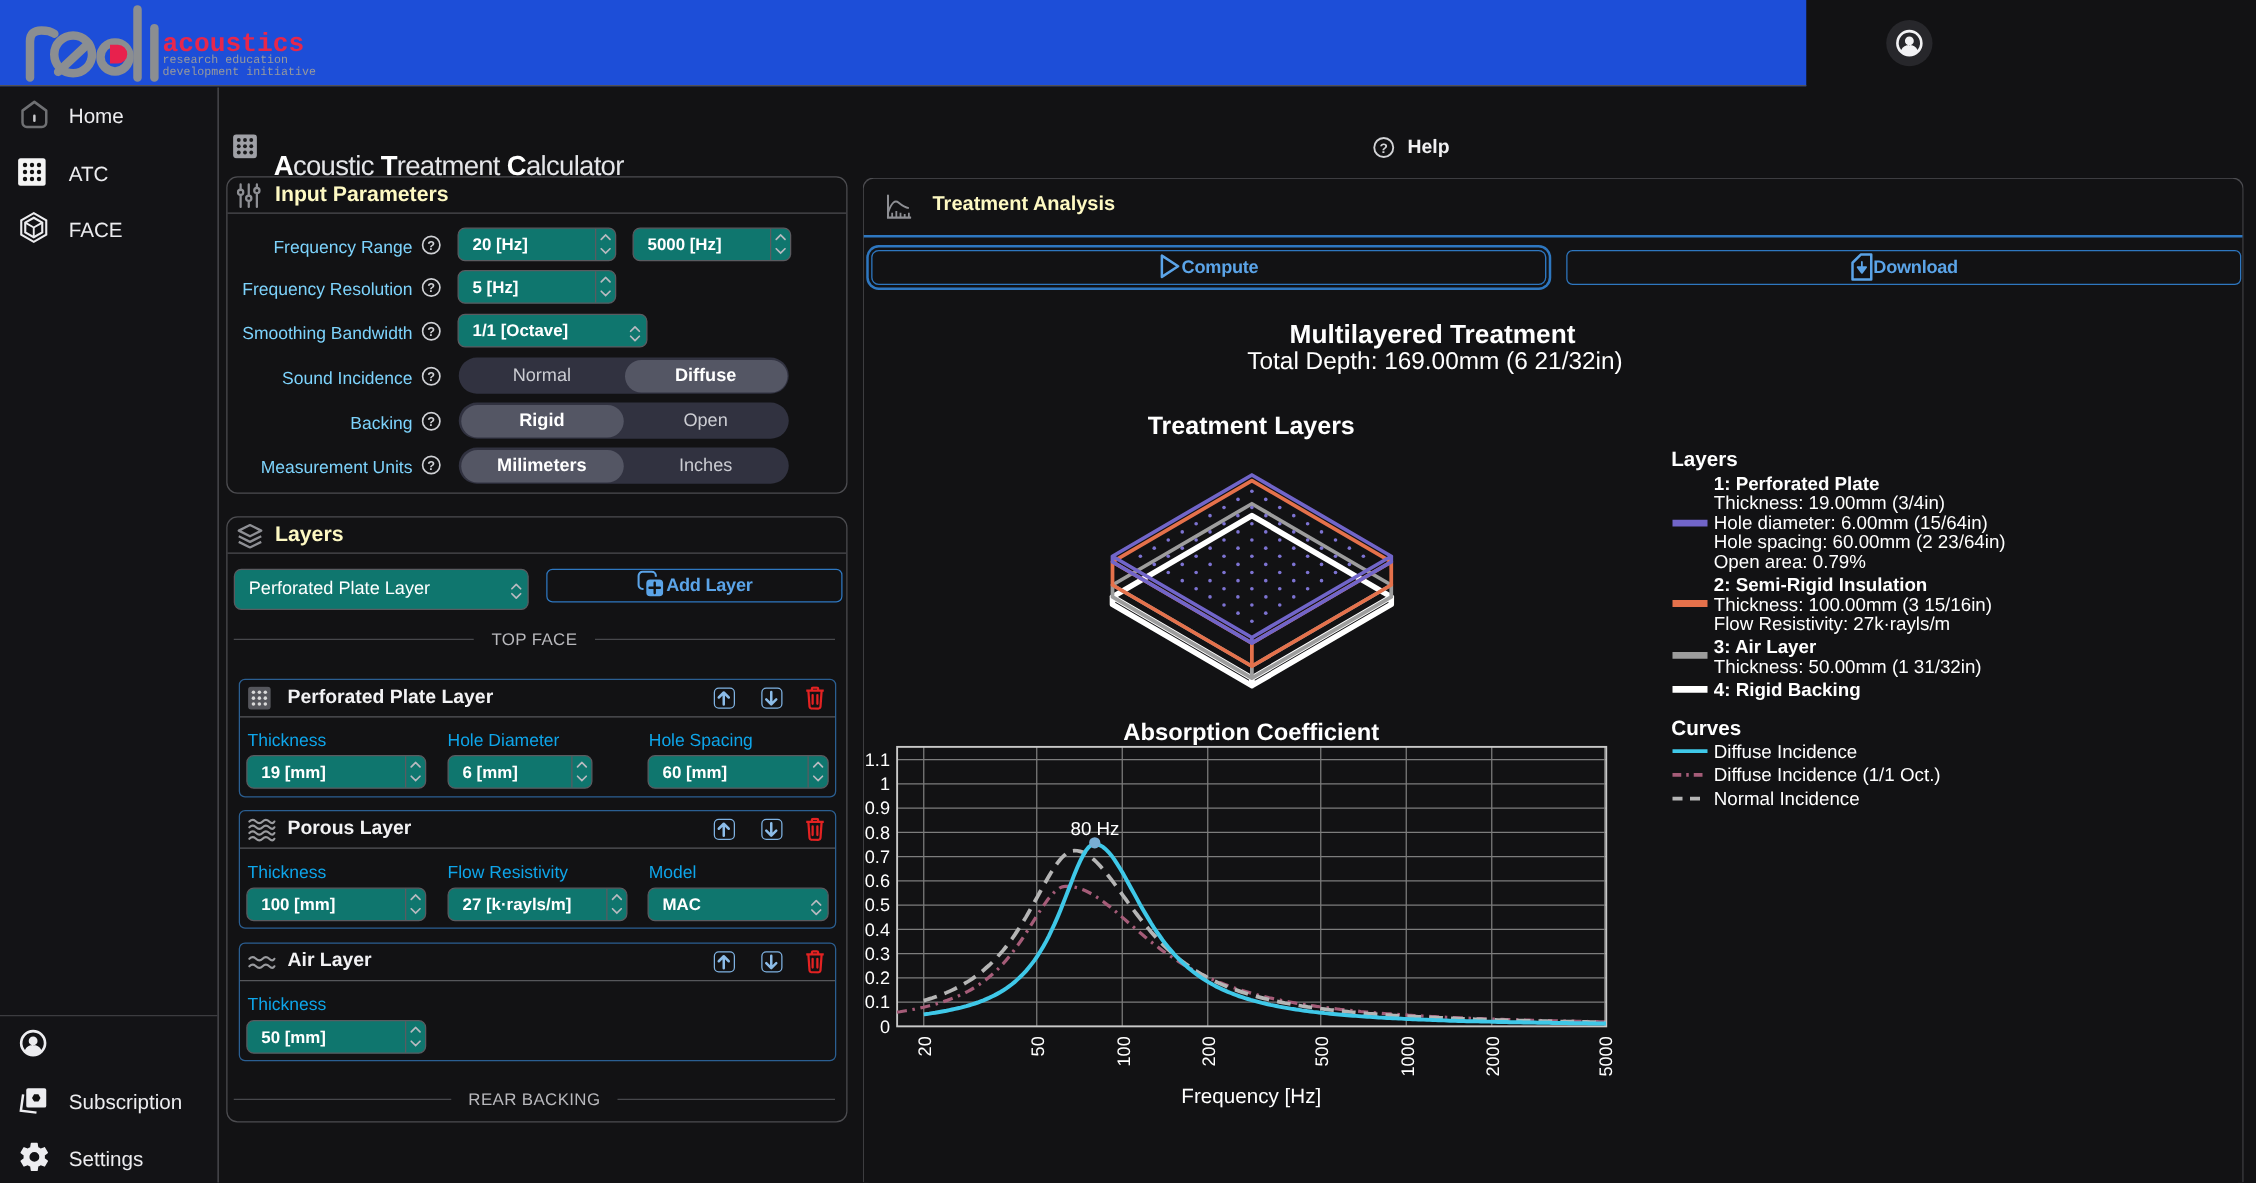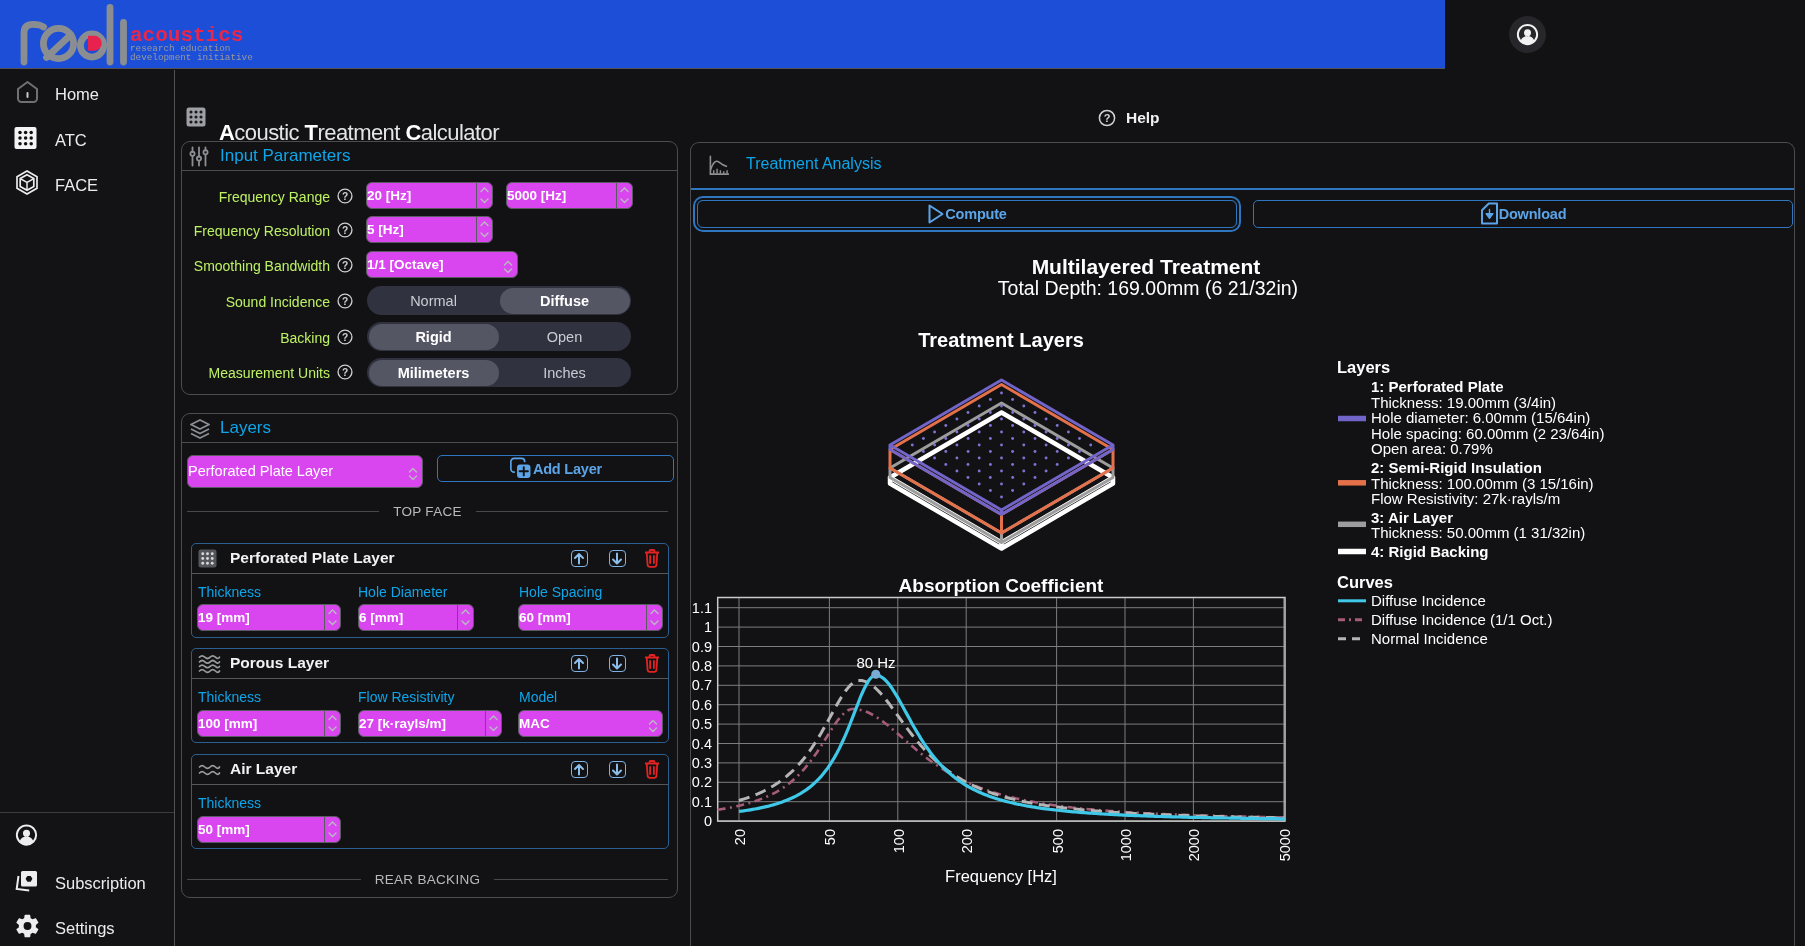--- a/index.html
+++ b/index.html
@@ -3,24 +3,24 @@
 *{margin:0;padding:0;box-sizing:border-box}
 html,body{width:1805px;height:946px;overflow:hidden;background:#121214;font-family:"Liberation Sans",sans-serif;color:#ecedef}
 .abs{position:absolute}
 #topbar{position:absolute;left:0;top:0;width:1445px;height:69px;background:#1d4ed8;border-bottom:1px solid #515156}
 #sidebar{position:absolute;left:0;top:70px;width:175px;height:876px;background:#131316;border-right:1px solid #515156}
 .sitem{position:absolute;left:0;width:175px;height:27px}
 .sitem .txt{position:absolute;left:55px;top:50%;transform:translateY(-50%);font-size:16.5px;color:#ececef}
 .sitem .ic{position:absolute;left:14px;top:50%;transform:translateY(-50%)}
 .panel{position:absolute;border:1px solid #4c4c50;border-radius:9px;background:#121214}
 .phead{position:absolute;left:0;top:0;right:0;height:29px;border-bottom:1px solid #4c4c50}
-.phead .ptitle{position:absolute;left:38px;top:4px;font-size:17px;font-weight:normal;color:#0ea5e9}
+.phead .ptitle{position:absolute;left:38px;top:4px;font-size:17px;font-weight:bold;color:#fef9c3}
 .phead .picon{position:absolute;left:7px;top:4px}
-.lbl{position:absolute;font-size:14px;color:#bef264;text-align:right}
-.nin,.sin{position:absolute;height:27px;border:1px solid #5a5b60;border-radius:6px;background:#d946ef;font-size:13.5px;font-weight:bold;color:#fff;line-height:25px;}
+.lbl{position:absolute;font-size:14px;color:#7dd3fc;text-align:right}
+.nin,.sin{position:absolute;height:27px;border:1px solid #5a5b60;border-radius:6px;background:#0f766e;font-size:13.5px;font-weight:bold;color:#fff;line-height:25px;padding-left:11px}
 .reg{font-weight:normal;font-size:14.5px}
 .spin{position:absolute;right:0;top:0;bottom:0;width:16px;border-left:1px solid #5a5b60;display:flex;flex-direction:column;align-items:center;justify-content:space-between;padding:4px 0}
 .selch{position:absolute;right:4px;top:5px}
 .tog{position:absolute;left:367px;width:264px;height:29px;background:#313240;border-radius:15px}
 .th{position:absolute;top:1.5px;width:130px;height:26px;border-radius:13px;text-align:center;line-height:26px;font-size:14.5px}
 .th.on{background:#545664;font-weight:bold;color:#fff}
 .th.off{color:#cbccd2}
 .card{position:absolute;border:1px solid #2b5f92;border-radius:5px}
 .chead{position:relative;height:29.5px;border-bottom:1px solid #56575b}
 .cicon{position:absolute;left:6px;top:5px}

